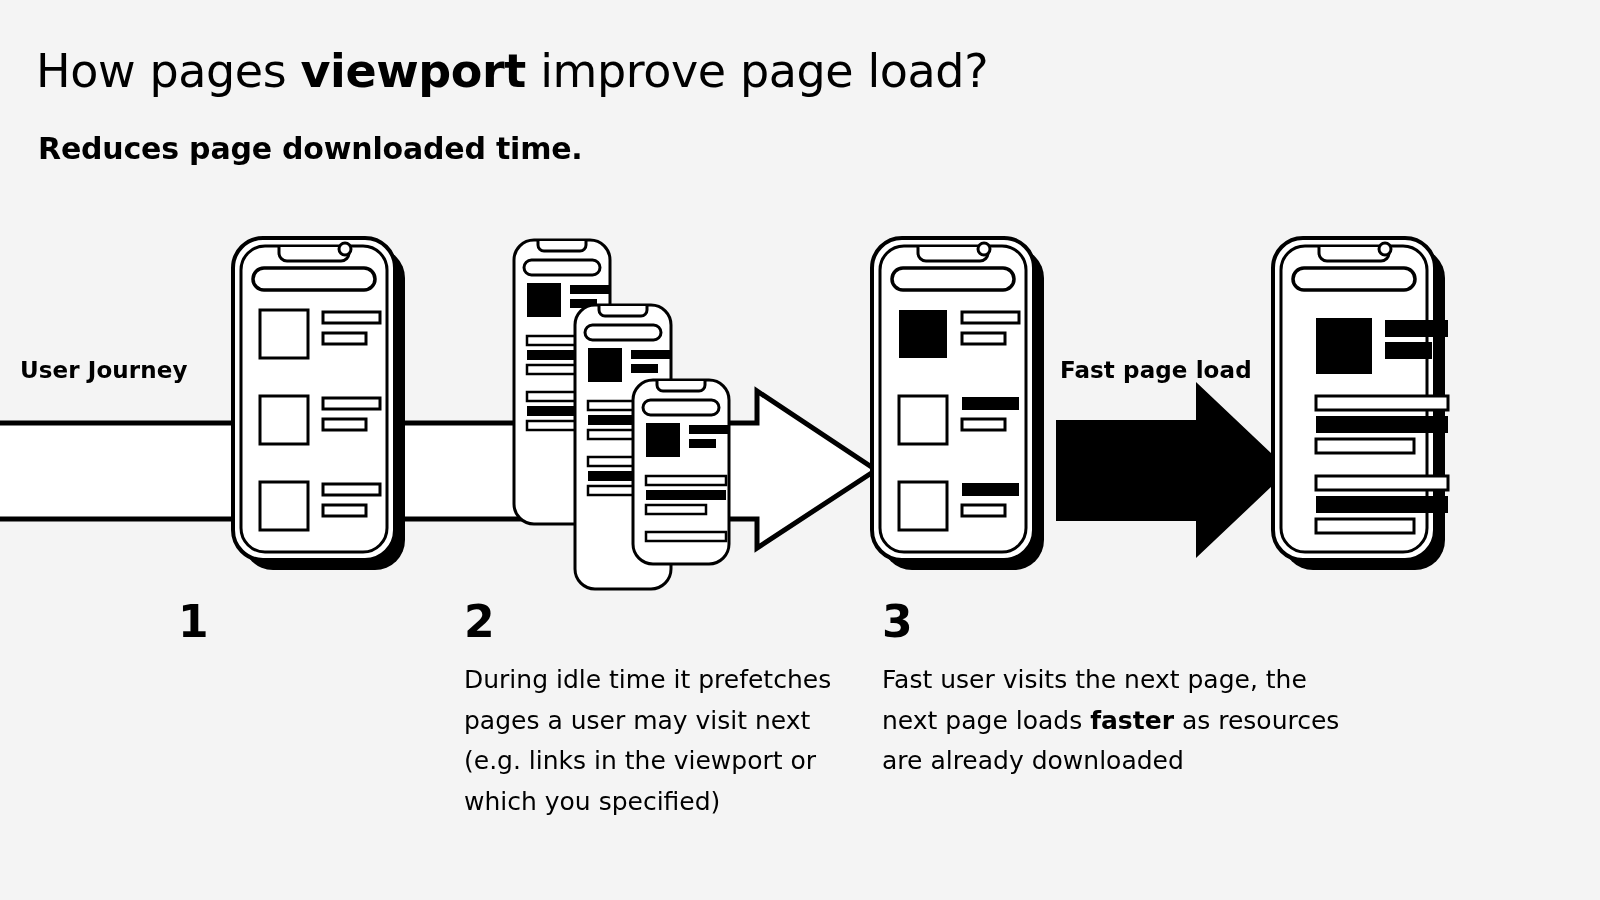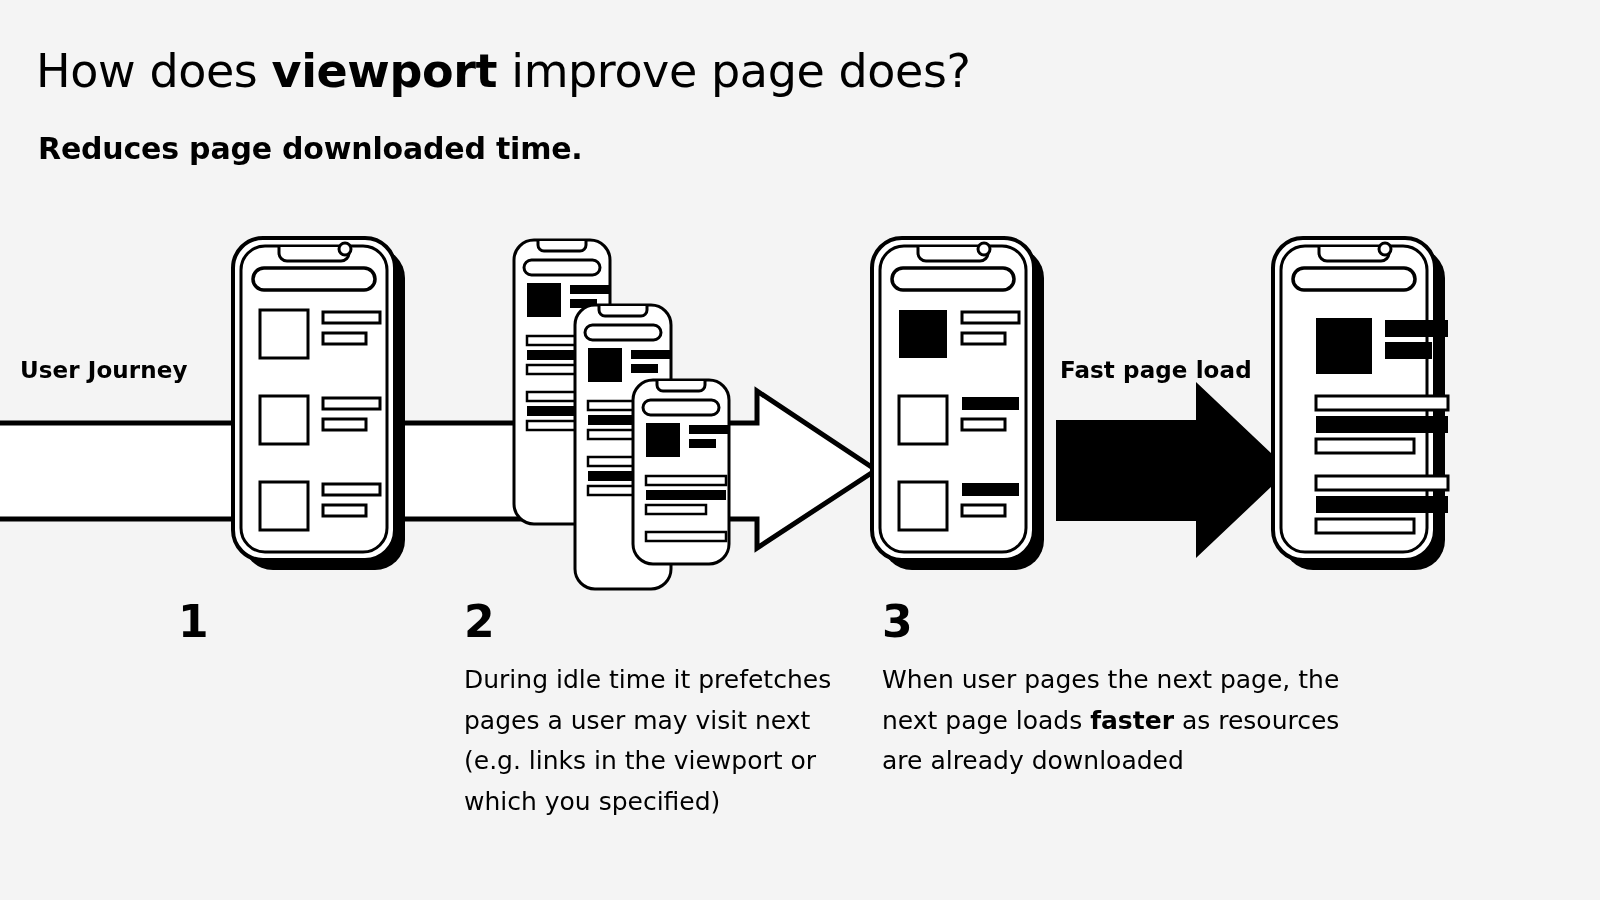--- a/index.html
+++ b/index.html
@@ -91,21 +91,21 @@
 
   #step-1 { left: 178px; top: 600px; width: 260px; }
   #step-2 { left: 464px; top: 600px; width: 400px; }
   #step-3 { left: 882px; top: 600px; width: 480px; }
 </style>
 </head>
 <body>
 
 <div class="stage">
 
-  <div class="title"><span>How does </span><b>viewport</b><span> improve page does?</span></div>
+  <div class="title"><span>How pages </span><b>viewport</b><span> improve page load?</span></div>
 
   <div class="subtitle">Reduces page downloaded time.</div>
 
   <div class="flow-label" id="label-user-journey">User Journey</div>
   <div class="flow-label" id="label-fast-load">Fast page load</div>
 
   <svg class="layer arrows-layer" viewBox="0 0 1600 900">
 
     <g>
       <path d="M -6 423 L 757 423 L 757 391 L 876 470 L 757 548 L 757 519 L -6 519 Z" fill="#ffffff" stroke="#000000" stroke-width="5" stroke-linejoin="miter"></path>
@@ -256,16 +256,16 @@
     <div class="step-num">1</div>
   </div>
 
   <div class="step" id="step-2">
     <div class="step-num">2</div>
     <div class="step-text">During idle time it prefetches pages a user may visit next (e.g. links in the viewport or which you specified)</div>
   </div>
 
   <div class="step" id="step-3">
     <div class="step-num">3</div>
-    <div class="step-text"><span>When user pages the next page, the next page loads </span><b>faster</b><span> as resources are already downloaded</span></div>
+    <div class="step-text"><span>Fast user visits the next page, the next page loads </span><b>faster</b><span> as resources are already downloaded</span></div>
   </div>
 
 </div>
 
 </body></html>

